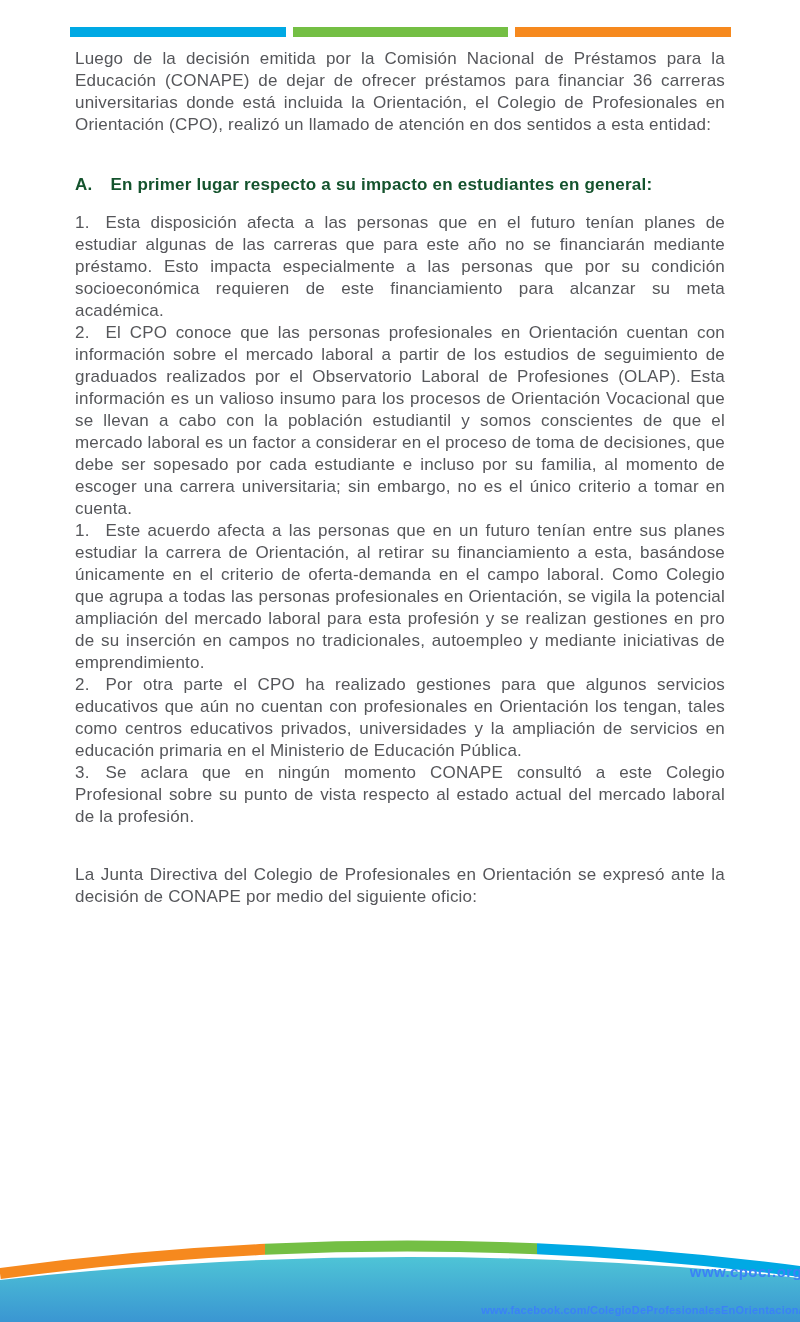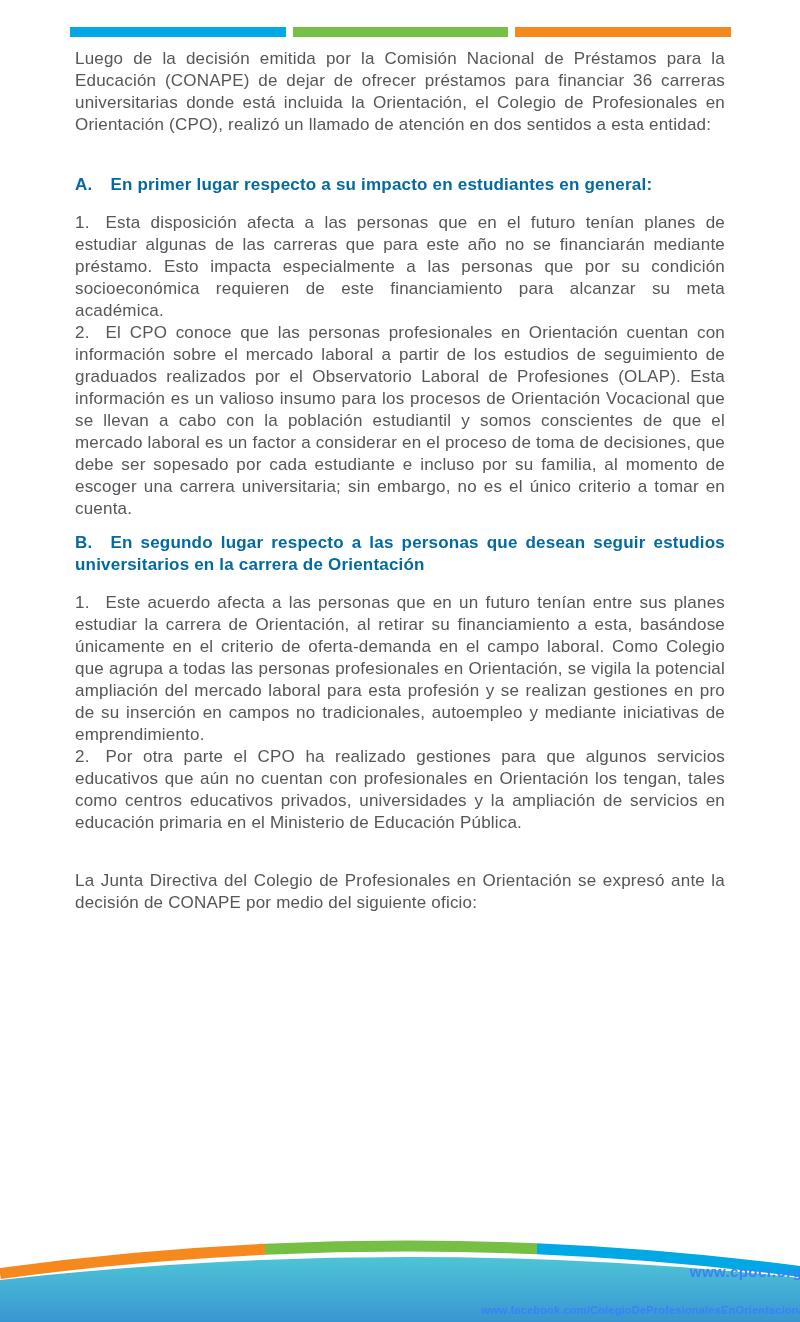--- a/index.html
+++ b/index.html
@@ -23,21 +23,21 @@
     color: #55565a;
     font-size: 17px;
     line-height: 22px;
     letter-spacing: 0.2px;
     text-align: justify;
   }
   .content p { margin: 0; }
   p.intro { margin-bottom: 38px; }
   p.section-heading {
     font-weight: bold;
-    color: #0369a1;
+    color: #14532d;
     margin: 12px 0 16px 0;
   }
   .num { padding-right: 16px; }
   .section-heading .num { padding-right: 18px; }
   p.closing { margin-top: 36px; }
   .footer {
     position: absolute;
     left: 0; top: 1240px;
     width: 800px; height: 82px;
   }
@@ -68,26 +68,26 @@
   <div class="content">
 
     <p class="intro">Luego de la decisión emitida por la Comisión Nacional de Préstamos para la Educación (CONAPE) de dejar de ofrecer préstamos para financiar 36 carreras universitarias donde está incluida la Orientación, el Colegio de Profesionales en Orientación (CPO), realizó un llamado de atención en dos sentidos a esta entidad:</p>
 
     <p class="section-heading"><span class="num">A.</span><span>En primer lugar respecto a su impacto en estudiantes en general:</span></p>
 
     <p class="list-item"><span class="num">1.</span><span>Esta disposición afecta a las personas que en el futuro tenían planes de estudiar algunas de las carreras que para este año no se financiarán mediante préstamo.  Esto impacta especialmente a las personas que por su condición socioeconómica requieren de este financiamiento para alcanzar su meta académica.</span></p>
 
     <p class="list-item"><span class="num">2.</span><span>El CPO conoce que las personas profesionales en Orientación cuentan con información sobre el mercado laboral a partir de los estudios de seguimiento de graduados realizados por el Observatorio Laboral de Profesiones (OLAP). Esta información es un valioso insumo para los procesos de Orientación Vocacional que se llevan a cabo con la población estudiantil y somos conscientes de que el mercado laboral es un factor a considerar en el proceso de toma de decisiones, que debe ser sopesado por cada estudiante e incluso por su familia, al momento de escoger una carrera universitaria; sin embargo,  no es el único criterio a tomar en cuenta.</span></p>
 
-    <p class="section-heading"><span class="num">B.</span><span>En segundo lugar respecto a las personas que desean seguir estudios universitarios en la carrera de Orientación</span></p>
 
     <p class="list-item"><span class="num">1.</span><span>Este acuerdo afecta a las  personas que en un futuro tenían entre sus planes estudiar la carrera de Orientación, al retirar su financiamiento a esta, basándose únicamente en el criterio de oferta-demanda en el campo laboral. Como Colegio que agrupa a todas las personas profesionales en Orientación, se vigila la potencial ampliación del mercado laboral para esta profesión y se realizan gestiones en pro de su inserción en campos no tradicionales, autoempleo y mediante iniciativas de emprendimiento.</span></p>
 
     <p class="list-item"><span class="num">2.</span><span>Por otra parte el CPO ha realizado gestiones para que algunos servicios educativos que aún no cuentan con profesionales en Orientación los tengan, tales como centros educativos privados, universidades y la ampliación de servicios en educación primaria en el Ministerio de Educación Pública.</span></p>
 
+    <p class="list-item"><span class="num">3.</span><span>Se aclara que en ningún momento CONAPE consultó a este Colegio Profesional sobre su punto de vista respecto al estado actual del mercado laboral de la profesión.</span></p>
 
     <p class="closing">La Junta Directiva del Colegio de Profesionales en Orientación se expresó ante la decisión de CONAPE por medio del siguiente oficio:</p>
   </div>
 
   <div class="footer">
     <svg class="footer-svg" width="800" height="82" viewBox="0 0 800 82" preserveAspectRatio="none">
       <defs>
         <linearGradient id="tealGrad" x1="0" y1="0" x2="0" y2="1">
           <stop offset="0" stop-color="#4ec4d6"></stop>
           <stop offset="1" stop-color="#3a96d2"></stop>

